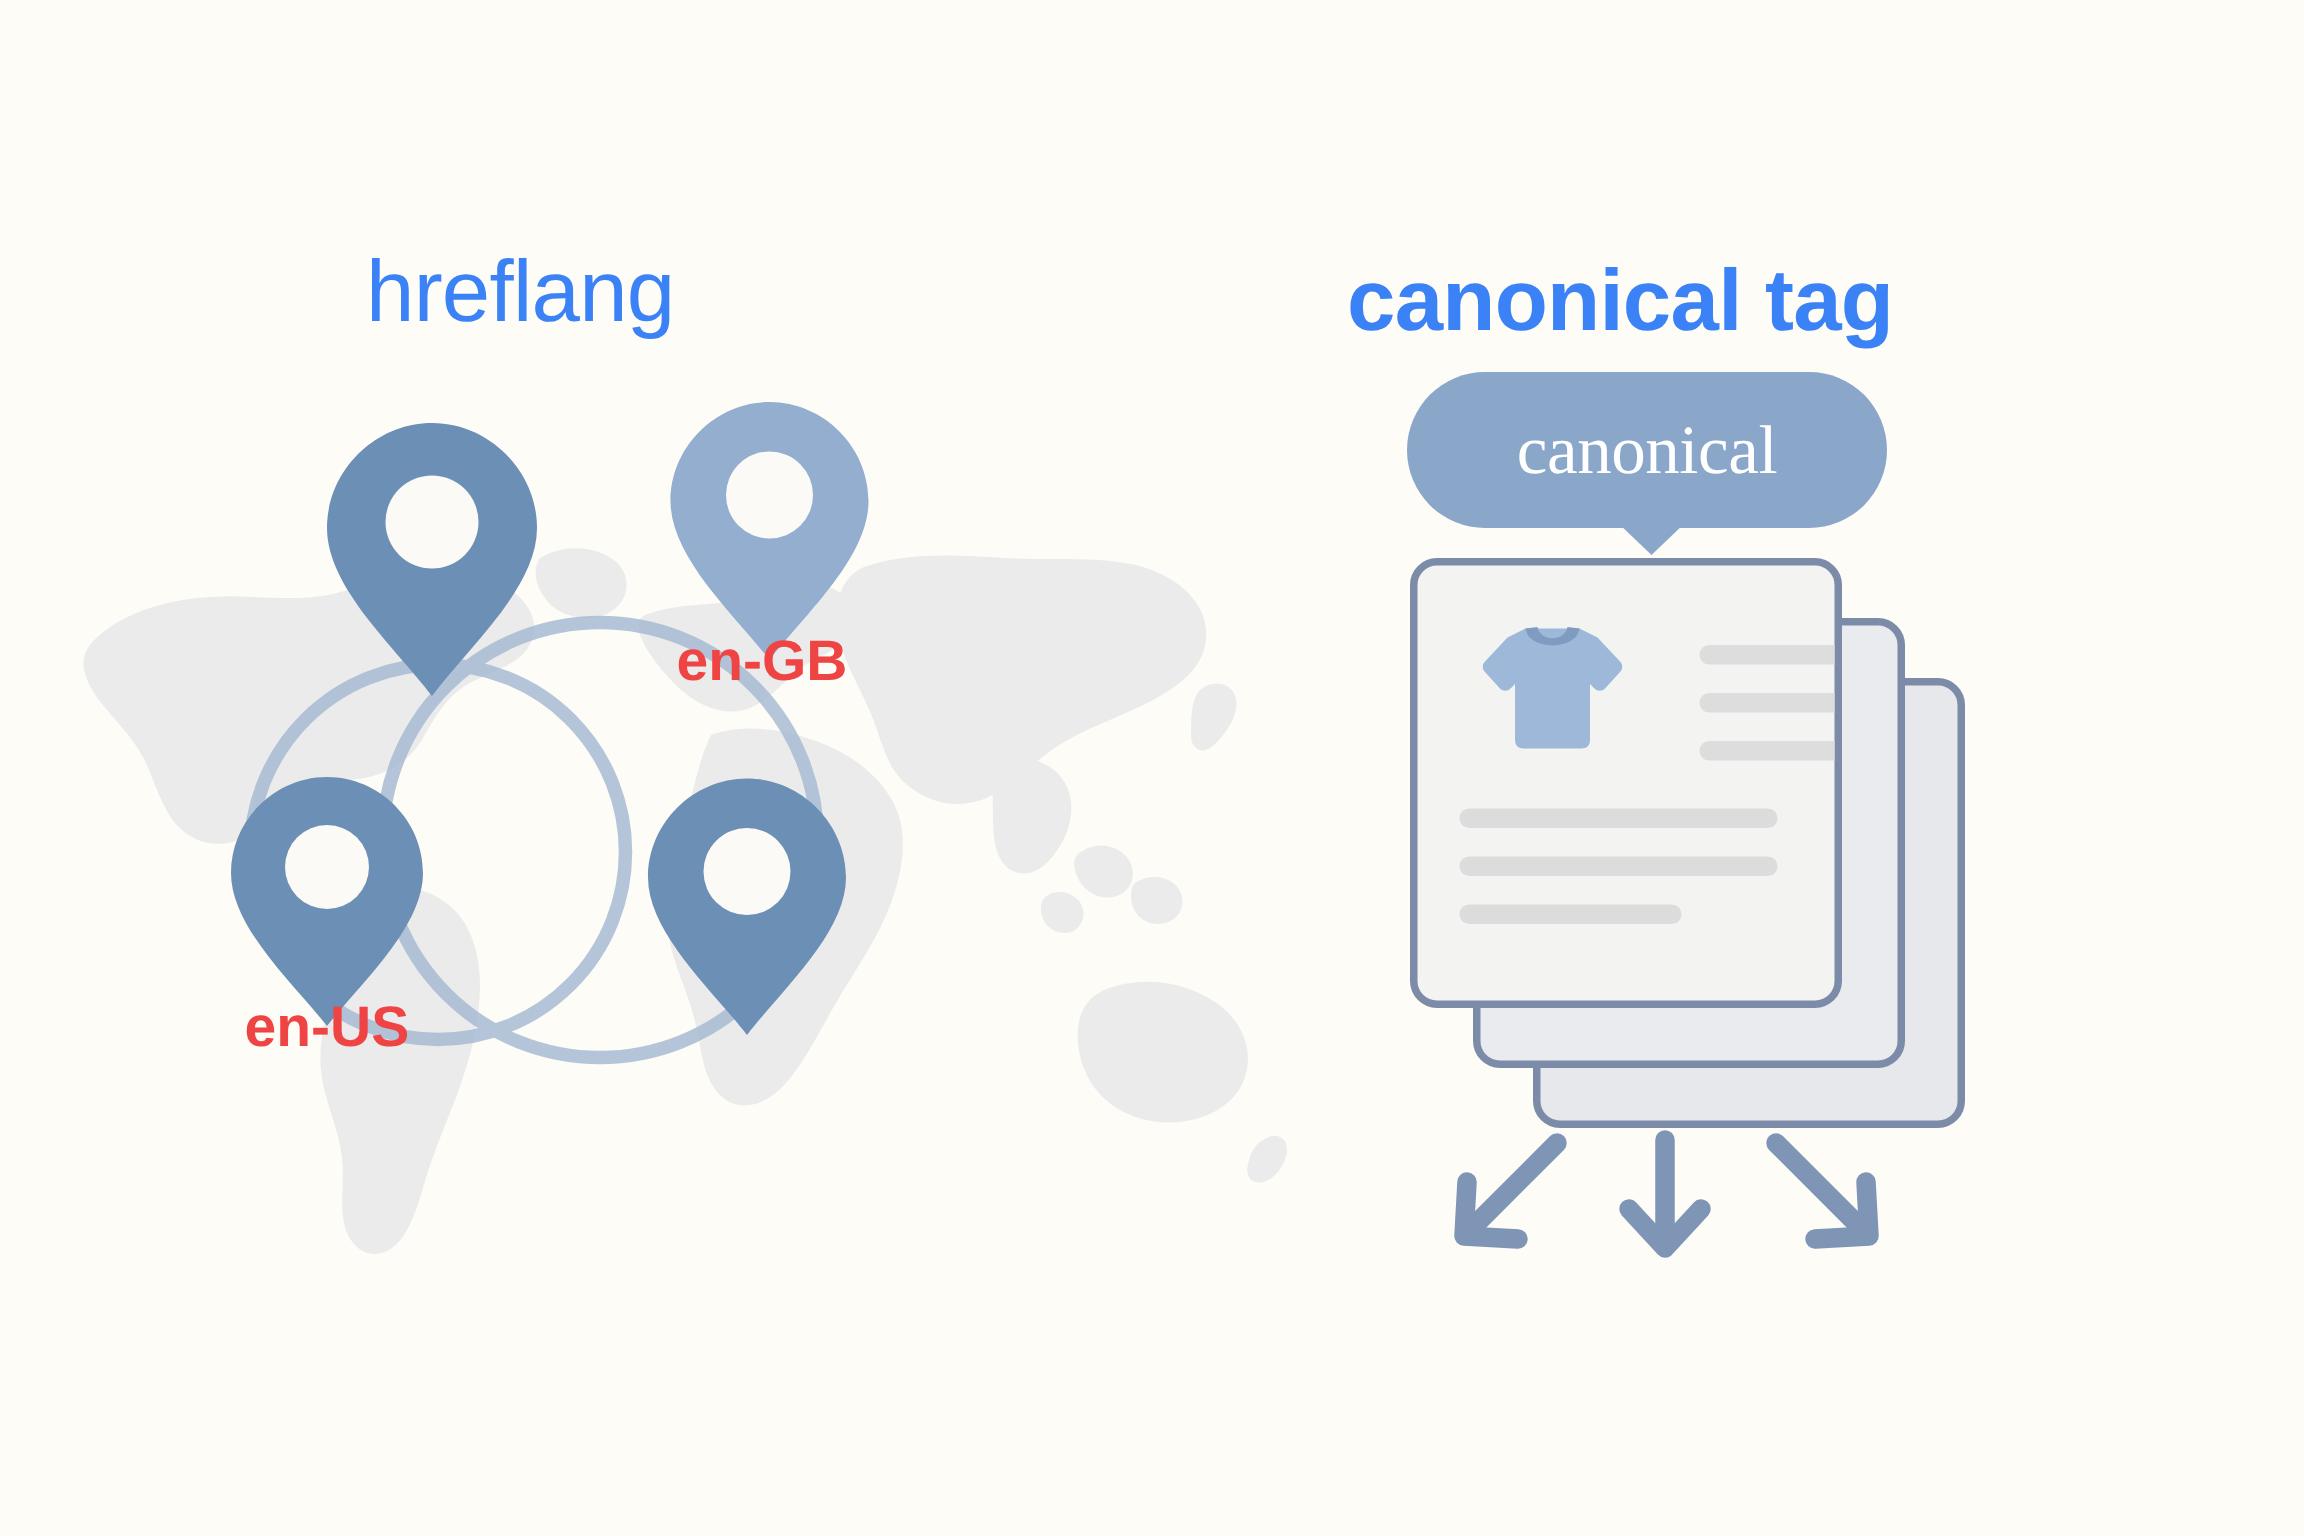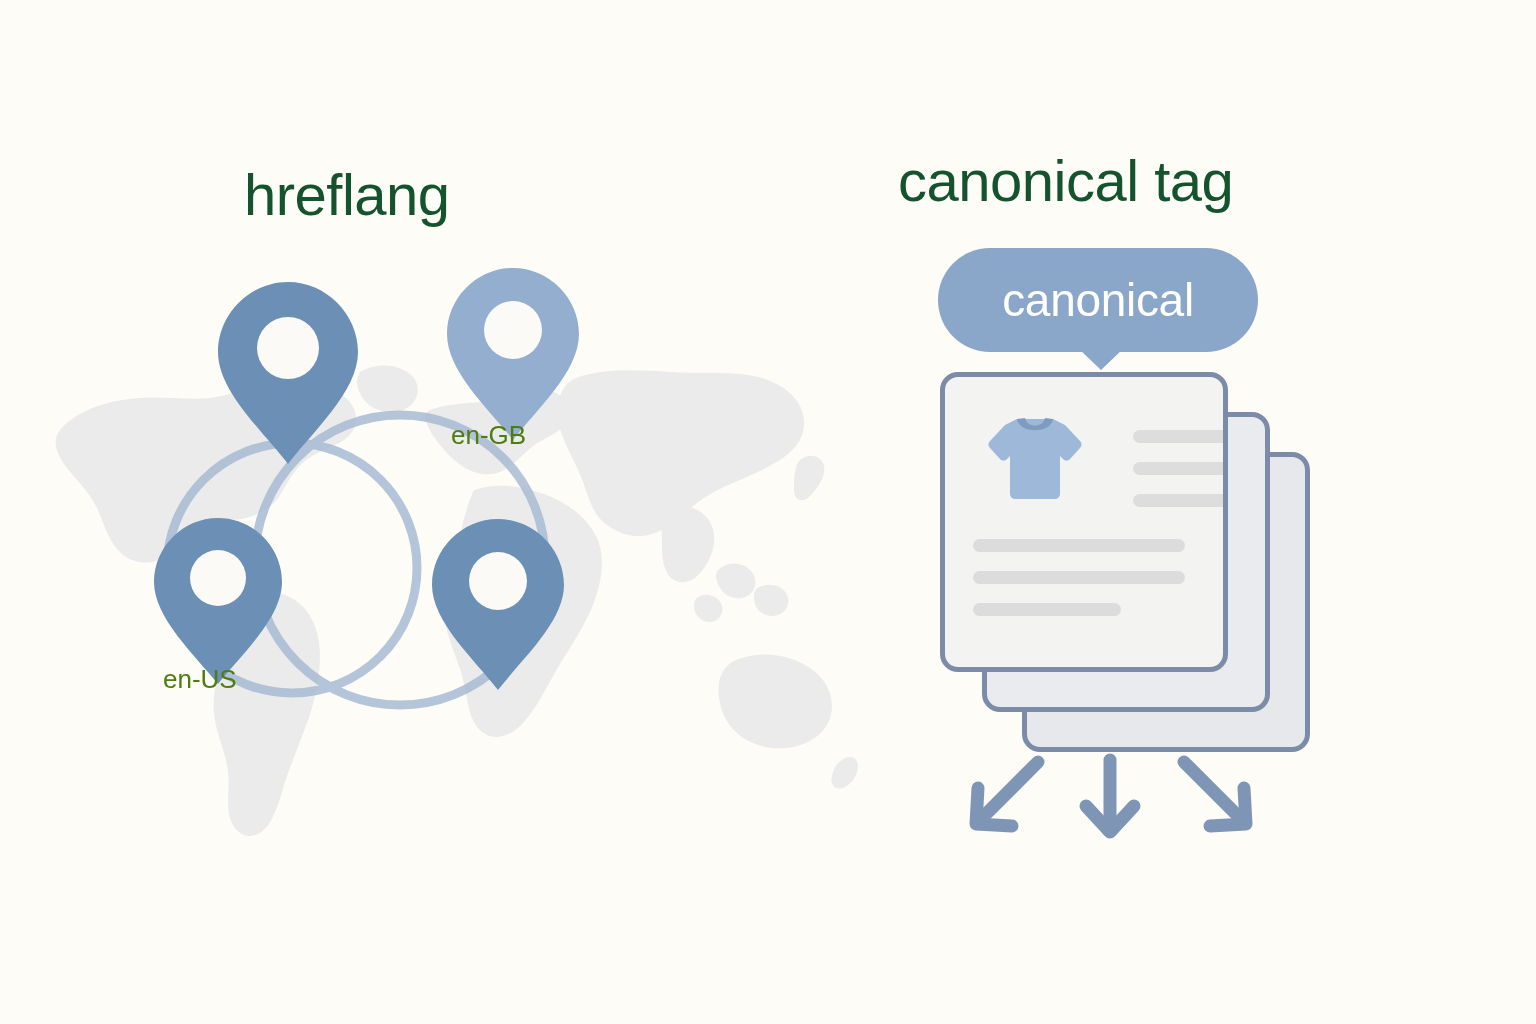--- a/index.html
+++ b/index.html
@@ -18,54 +18,54 @@
     width: 1536px;
     height: 1024px;
     background: #fdfcf7;
   }
 
   
   .panel-title {
     position: absolute;
     font-size: 58px;
     font-weight: 400;
-    color: #14532d;
+    color: #3b82f6;
     letter-spacing: -0.5px;
     white-space: nowrap;
   }
   #title-left  { left: 244px; top: 122px; }
-  #title-right { left: 898px; top: 108px; }
+  #title-right { left: 898px; top: 128px; font-weight: bold; }
 
   
   #map-panel {
     position: absolute;
     left: 0; top: 0;
     width: 860px; height: 1024px;
   }
   #map-svg {
     position: absolute;
     left: 0; top: 0;
     width: 860px; height: 1024px;
   }
 
   .locale-label {
     position: absolute;
-    font-size: 26px;
-    font-weight: 400;
-    color: #4d7c0f;
+    font-size: 38px;
+    font-weight: 700;
+    color: #ef4444;
     white-space: nowrap;
   }
   #label-en-us { left: 163px; top: 664px; }
   #label-en-gb { left: 451px; top: 420px; }
 
   
   #canonical-panel {
     position: absolute;
     left: 860px; top: 0;
-    width: 676px; height: 848px;
+    width: 676px; height: 848px; font-family: Liberation Serif, serif;
   }
 
   
   #canonical-badge {
     position: absolute;
     left: 78px;
     top: 248px;
     width: 320px;
     height: 104px;
     background: #8aa7ca;

